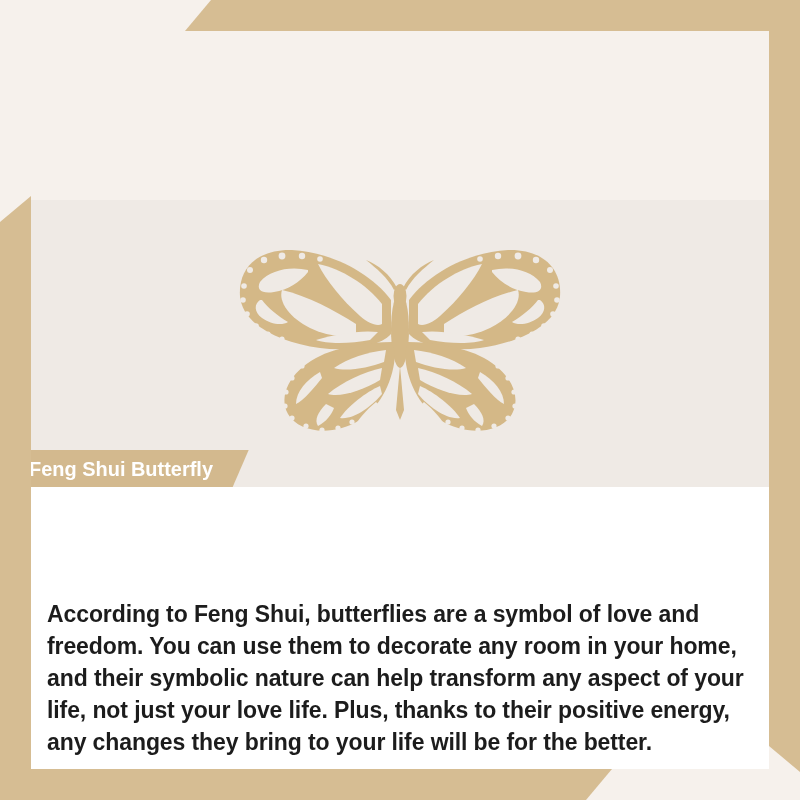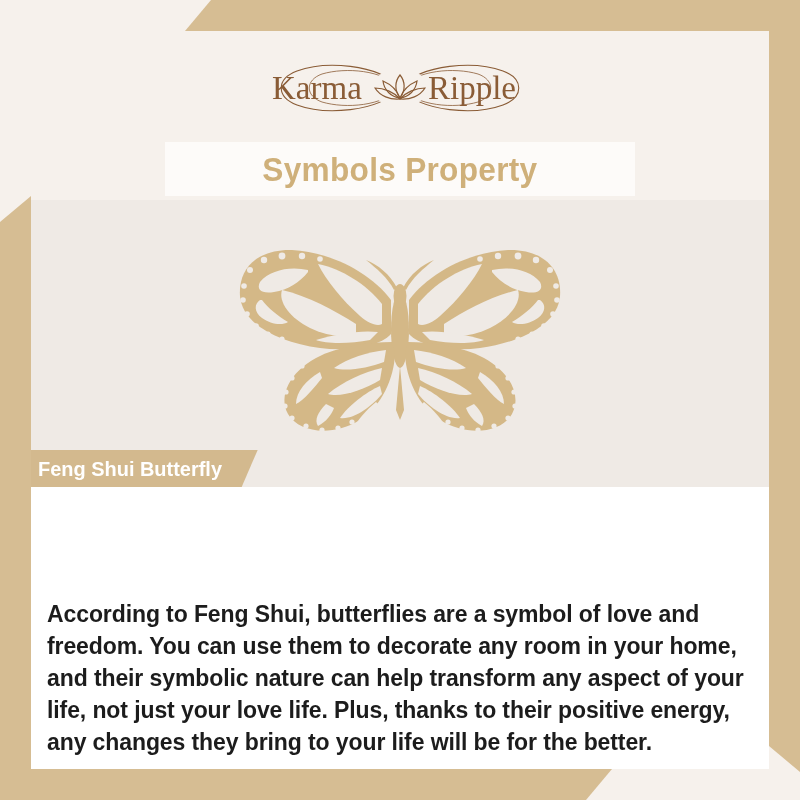--- a/index.html
+++ b/index.html
@@ -120,21 +120,21 @@
     width: 340px;
     height: 215px;
   }
 
   
   #fengshui-tag {
     position: absolute;
     top: 419px;
     left: -31px;
     height: 37px;
-    padding: 0 26px 0 38px;
+    padding: 0 26px 0 29px;
     background: #d3b98e;
     display: flex;
     align-items: center;
     clip-path: polygon(0 0, 100% 0, calc(100% - 16px) 100%, 0 100%);
   }
   #fengshui-label {
     font-family: "Liberation Sans Narrow", "Liberation Sans", sans-serif;
     font-weight: bold;
     font-size: 21px;
     color: #ffffff;
@@ -190,46 +190,21 @@
 
 <div id="page">
 
   <div class="band" id="band-top"></div>
   <div class="band" id="band-right"></div>
   <div class="band" id="band-bottom"></div>
   <div class="band" id="band-left"></div>
 
   <div id="inner">
 
-    <div id="logo">
-      <svg id="logo-svg" width="300" height="66" viewBox="0 0 300 66">
-        <g fill="none" stroke="#8a5c36" stroke-width="1.1">
-          <path d="M150 33 C 128 8, 74 6, 47 16 C 26 24, 26 42, 47 50 C 74 60, 128 58, 150 33 Z"></path>
-          <path d="M150 33 C 172 8, 226 6, 253 16 C 274 24, 274 42, 253 50 C 226 60, 172 58, 150 33 Z"></path>
-          <path d="M150 33 C 133 15, 96 12, 72 19 C 55 25, 55 41, 72 47 C 96 54, 133 51, 150 33 Z" stroke-width="0.8"></path>
-          <path d="M150 33 C 167 15, 204 12, 228 19 C 245 25, 245 41, 228 47 C 204 54, 167 51, 150 33 Z" stroke-width="0.8"></path>
-        </g>
-        <g fill="#f6f1ec" stroke="none">
-          <ellipse cx="150" cy="33" rx="27" ry="20"></ellipse>
-        </g>
-        <g fill="none" stroke="#8a5c36" stroke-width="1.2">
-          <path d="M150 20 C 145 26, 144 35, 150 43 C 156 35, 155 26, 150 20 Z"></path>
-          <path d="M150 43 C 141 42, 134 35, 133 26 C 140 29, 147 35, 150 43 Z"></path>
-          <path d="M150 43 C 159 42, 166 35, 167 26 C 160 29, 153 35, 150 43 Z"></path>
-          <path d="M150 44 C 140 45, 130 41, 125 33 C 134 33, 144 37, 150 44 Z"></path>
-          <path d="M150 44 C 160 45, 170 41, 175 33 C 166 33, 156 37, 150 44 Z"></path>
-        </g>
-        <text x="22" y="44" font-family="'Liberation Serif', serif" font-size="33" fill="#8a5c36">Karma</text>
-        <text x="178" y="44" font-family="'Liberation Serif', serif" font-size="33" fill="#8a5c36">Ripple</text>
-      </svg>
-    </div>
-
-    <div id="title-band">
-      <span id="page-title">Symbols Property</span>
-    </div>
+
 
     <div id="butterfly-panel">
       <svg id="butterfly-svg" viewBox="0 0 340 215">
         <g fill="#d4b887">
 
           <ellipse cx="170" cy="92" rx="9" ry="38"></ellipse>
           <ellipse cx="170" cy="58" rx="6.5" ry="12"></ellipse>
           <path d="M170 128 L166 172 L170 182 L174 172 Z"></path>
 
           <path d="M167 50 C 160 36, 148 27, 136 22 C 146 30, 158 40, 164 52 Z"></path>

